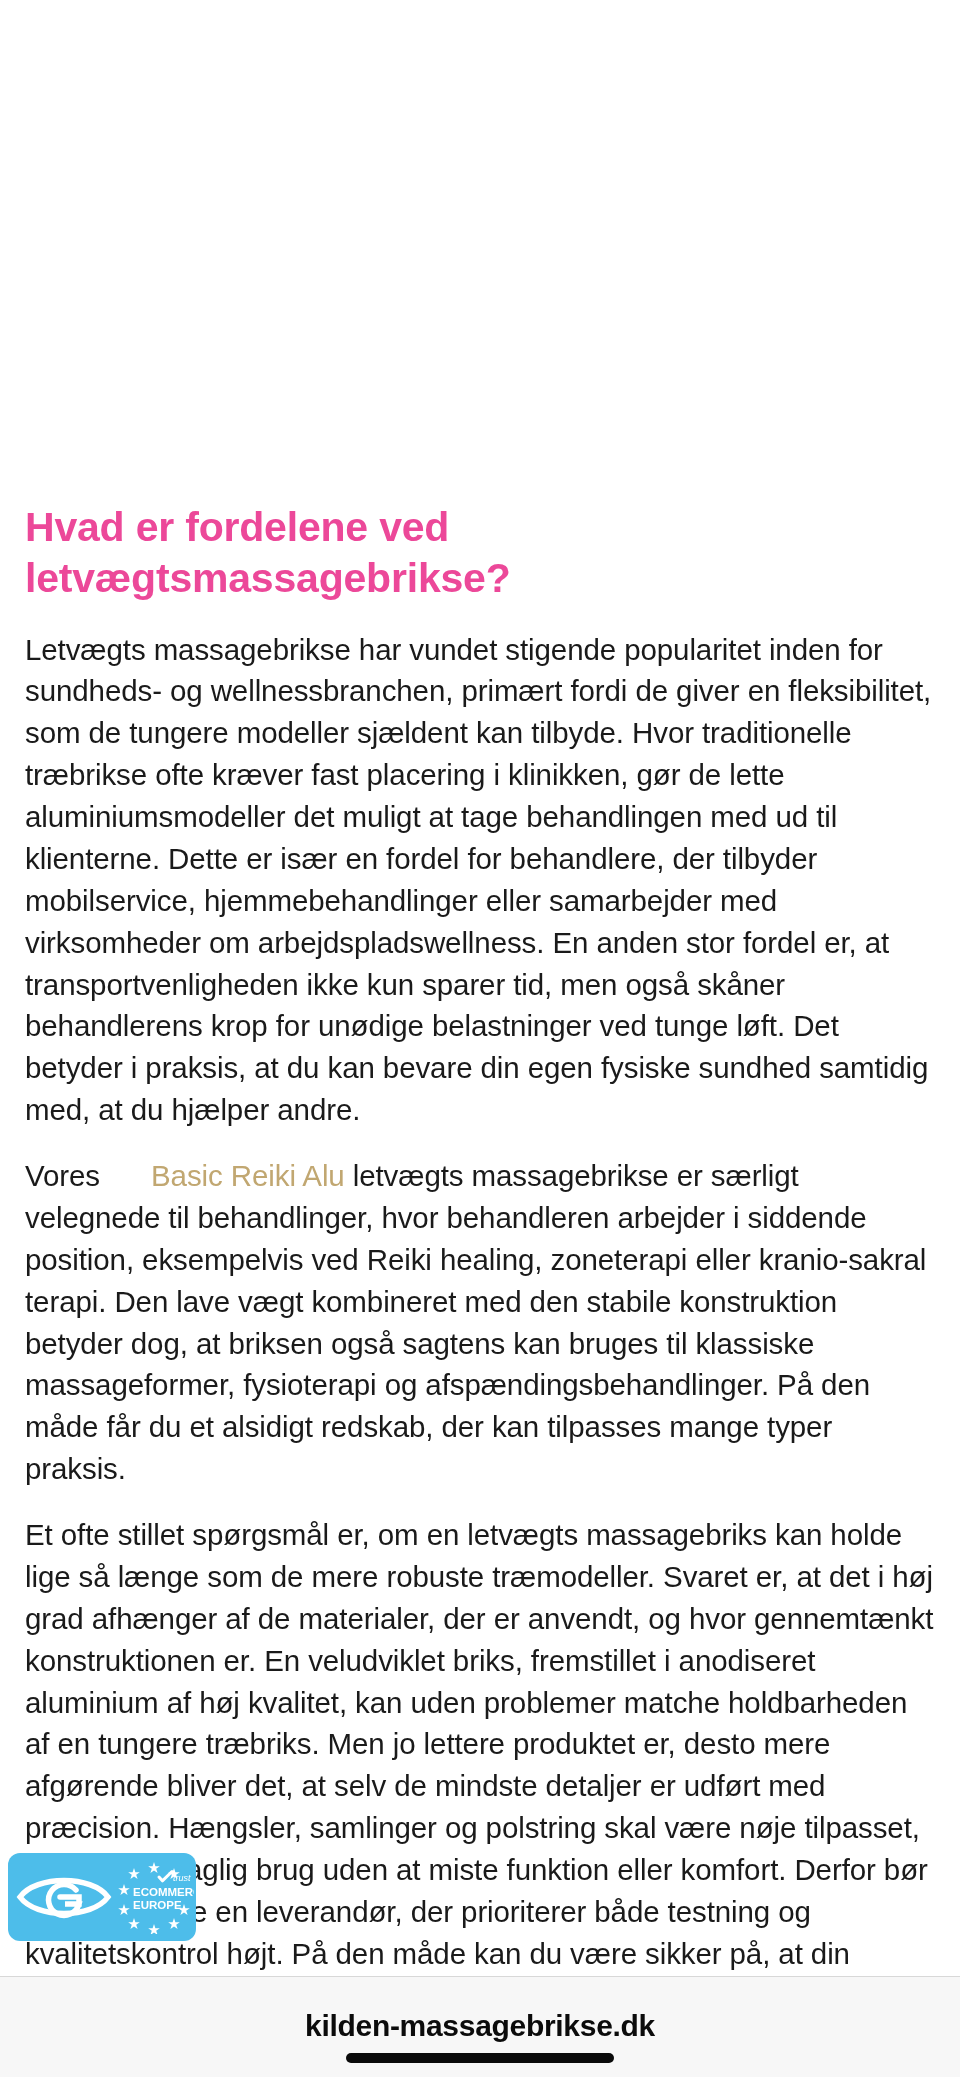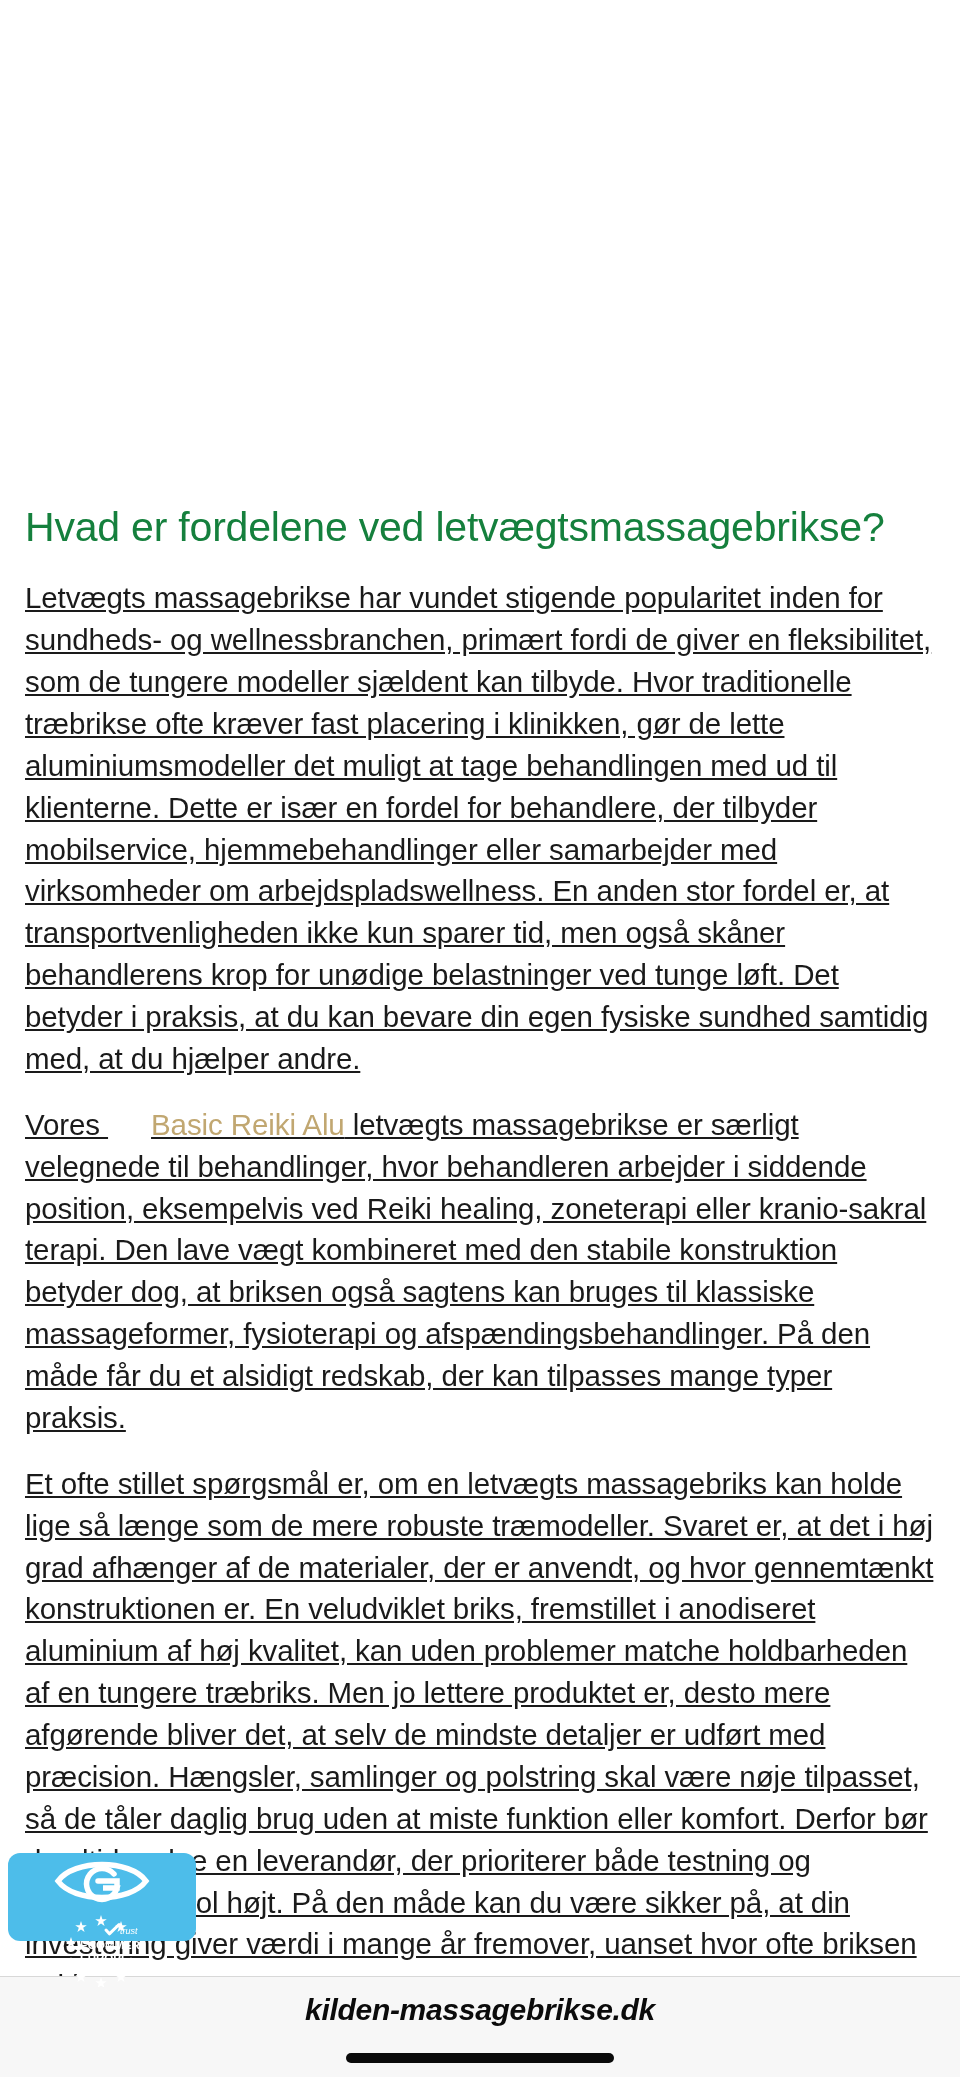--- a/index.html
+++ b/index.html
@@ -68,74 +68,71 @@
   .page {
     position:absolute; top:105px; left:0;
     width:960px; height:1871px;
     background:#ffffff;
     overflow:hidden;
   }
   .content { padding:0 25px; }
 
   h2.section-title {
     font-size:41px;
-    font-weight:normal;
-    color:#15803d;
+    font-weight:bold;
+    color:#ec4899;
     letter-spacing:-0.2px;
     line-height:1.25;
   }
   #h-benefits { margin-top:397px; }
   #h-durability { margin-top:64px; }
 
   p.body-text {
     font-size:29.5px;
     line-height:1.42;
     color:#1a1a1a;
     margin-top:24px;
     letter-spacing:-0.1px;
-    text-decoration:underline;
   }
   a.inline-link {
     color:#c1a771;
     text-decoration:none;
     margin-left:43px;
   }
 
   
   .emark-badge {
     position:absolute;
     left:8px; top:1853px;
     width:188px; height:88px;
     background:#4dbdea;
     border-radius:12px;
     display:flex; align-items:center;
     padding:0 8px;
     gap:4px;
     z-index:5;
-    flex-direction:column;
   }
   .emark-eye { width:96px; height:56px; flex:0 0 auto; }
   .emark-eu { width:78px; height:74px; flex:0 0 auto; }
 
   
   .browser-bar {
     position:absolute; left:0; bottom:0;
     width:960px; height:101px;
     background:#f7f7f7;
     border-top:1px solid #d8d8d8;
     display:flex; flex-direction:column;
     align-items:center;
   }
   .url-text {
-    margin-top:16px;
+    margin-top:32px;
     font-size:30px;
     font-weight:bold;
     color:#0b0b0b;
     letter-spacing:-0.3px;
-    font-style:italic;
   }
   .home-indicator {
     position:absolute;
     bottom:14px; left:50%;
     transform:translateX(-50%);
     width:268px; height:10px;
     background:#0a0a0a;
     border-radius:6px;
   }
 </style>

